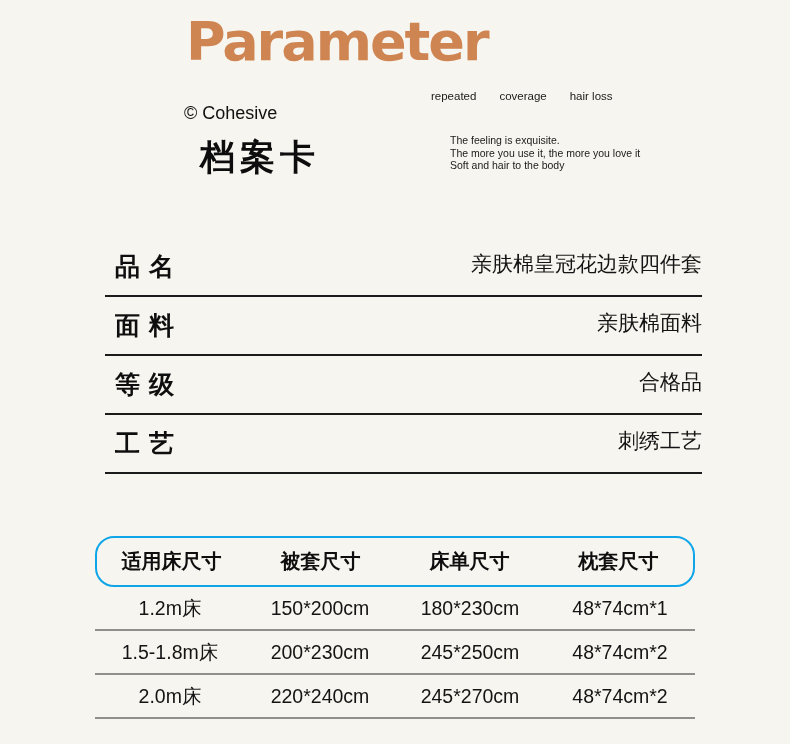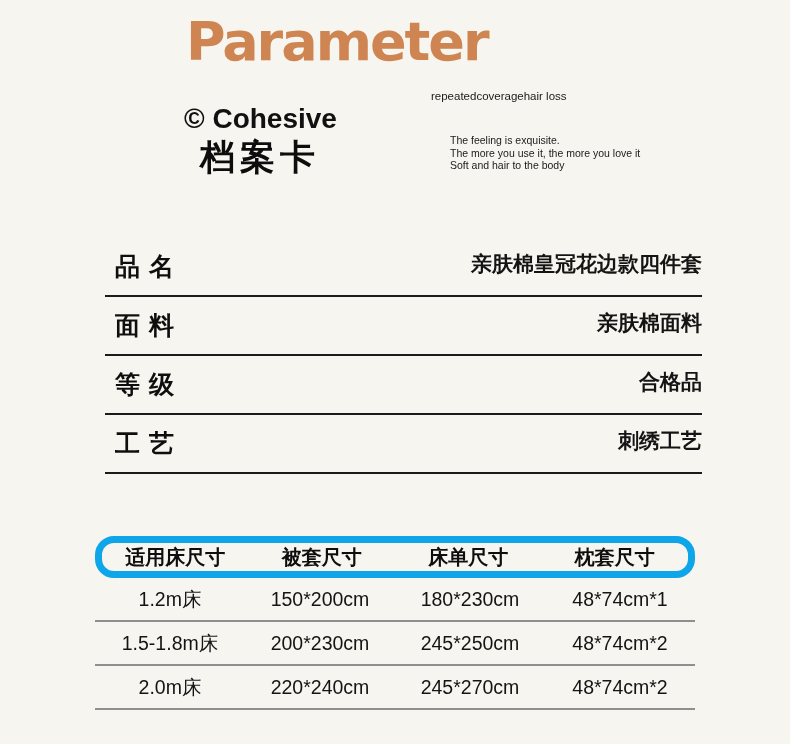--- a/index.html
+++ b/index.html
@@ -21,38 +21,39 @@
     font-size: 54px;
     font-weight: 800;
     letter-spacing: -2px;
     color: #CF8552;
     font-family: "DejaVu Sans", "Liberation Sans", sans-serif;
   }
   .brand {
     position: absolute;
     left: 184px;
     top: 103px;
-    font-size: 28px;
-    font-weight: 700;
+    font-size: 18px;
+    font-weight: 400;
     color: #111111;
   }
   .subtitle {
     position: absolute;
     left: 200px;
     top: 134px;
     font-size: 35px;
     font-weight: 700;
     letter-spacing: 5px;
     color: #0d0d0d;
   }
   .tags {
     position: absolute;
     left: 431px;
     top: 90px;
     display: flex;
+    gap: 23px;
     font-size: 11.5px;
     color: #1a1a1a;
   }
   .desc {
     position: absolute;
     left: 432px;
     top: 134px;
     font-size: 10.5px;
     line-height: 12.5px;
     color: #1a1a1a;
@@ -77,35 +78,35 @@
     padding-left: 10px;
   }
   .param-label {
     font-size: 25px;
     font-weight: 700;
     letter-spacing: 1px;
     color: #0e0e0e;
   }
   .param-value {
     font-size: 21px;
-    font-weight: 700;
+    font-weight: 400;
     color: #141414;
   }
 
   
   .size-table {
     position: absolute;
     left: 95px;
     top: 536px;
     width: 600px;
   }
   .size-header {
     box-sizing: border-box;
-    height: 42px;
-    border: 7px solid #0ea5e9;
+    height: 51px;
+    border: 2px solid #0ea5e9;
     border-radius: 19px;
     display: grid;
     grid-template-columns: 1fr 1fr 1fr 1fr;
     align-items: center;
     background: transparent;
   }
   .size-header span {
     text-align: center;
     font-size: 20px;
     font-weight: 700;

